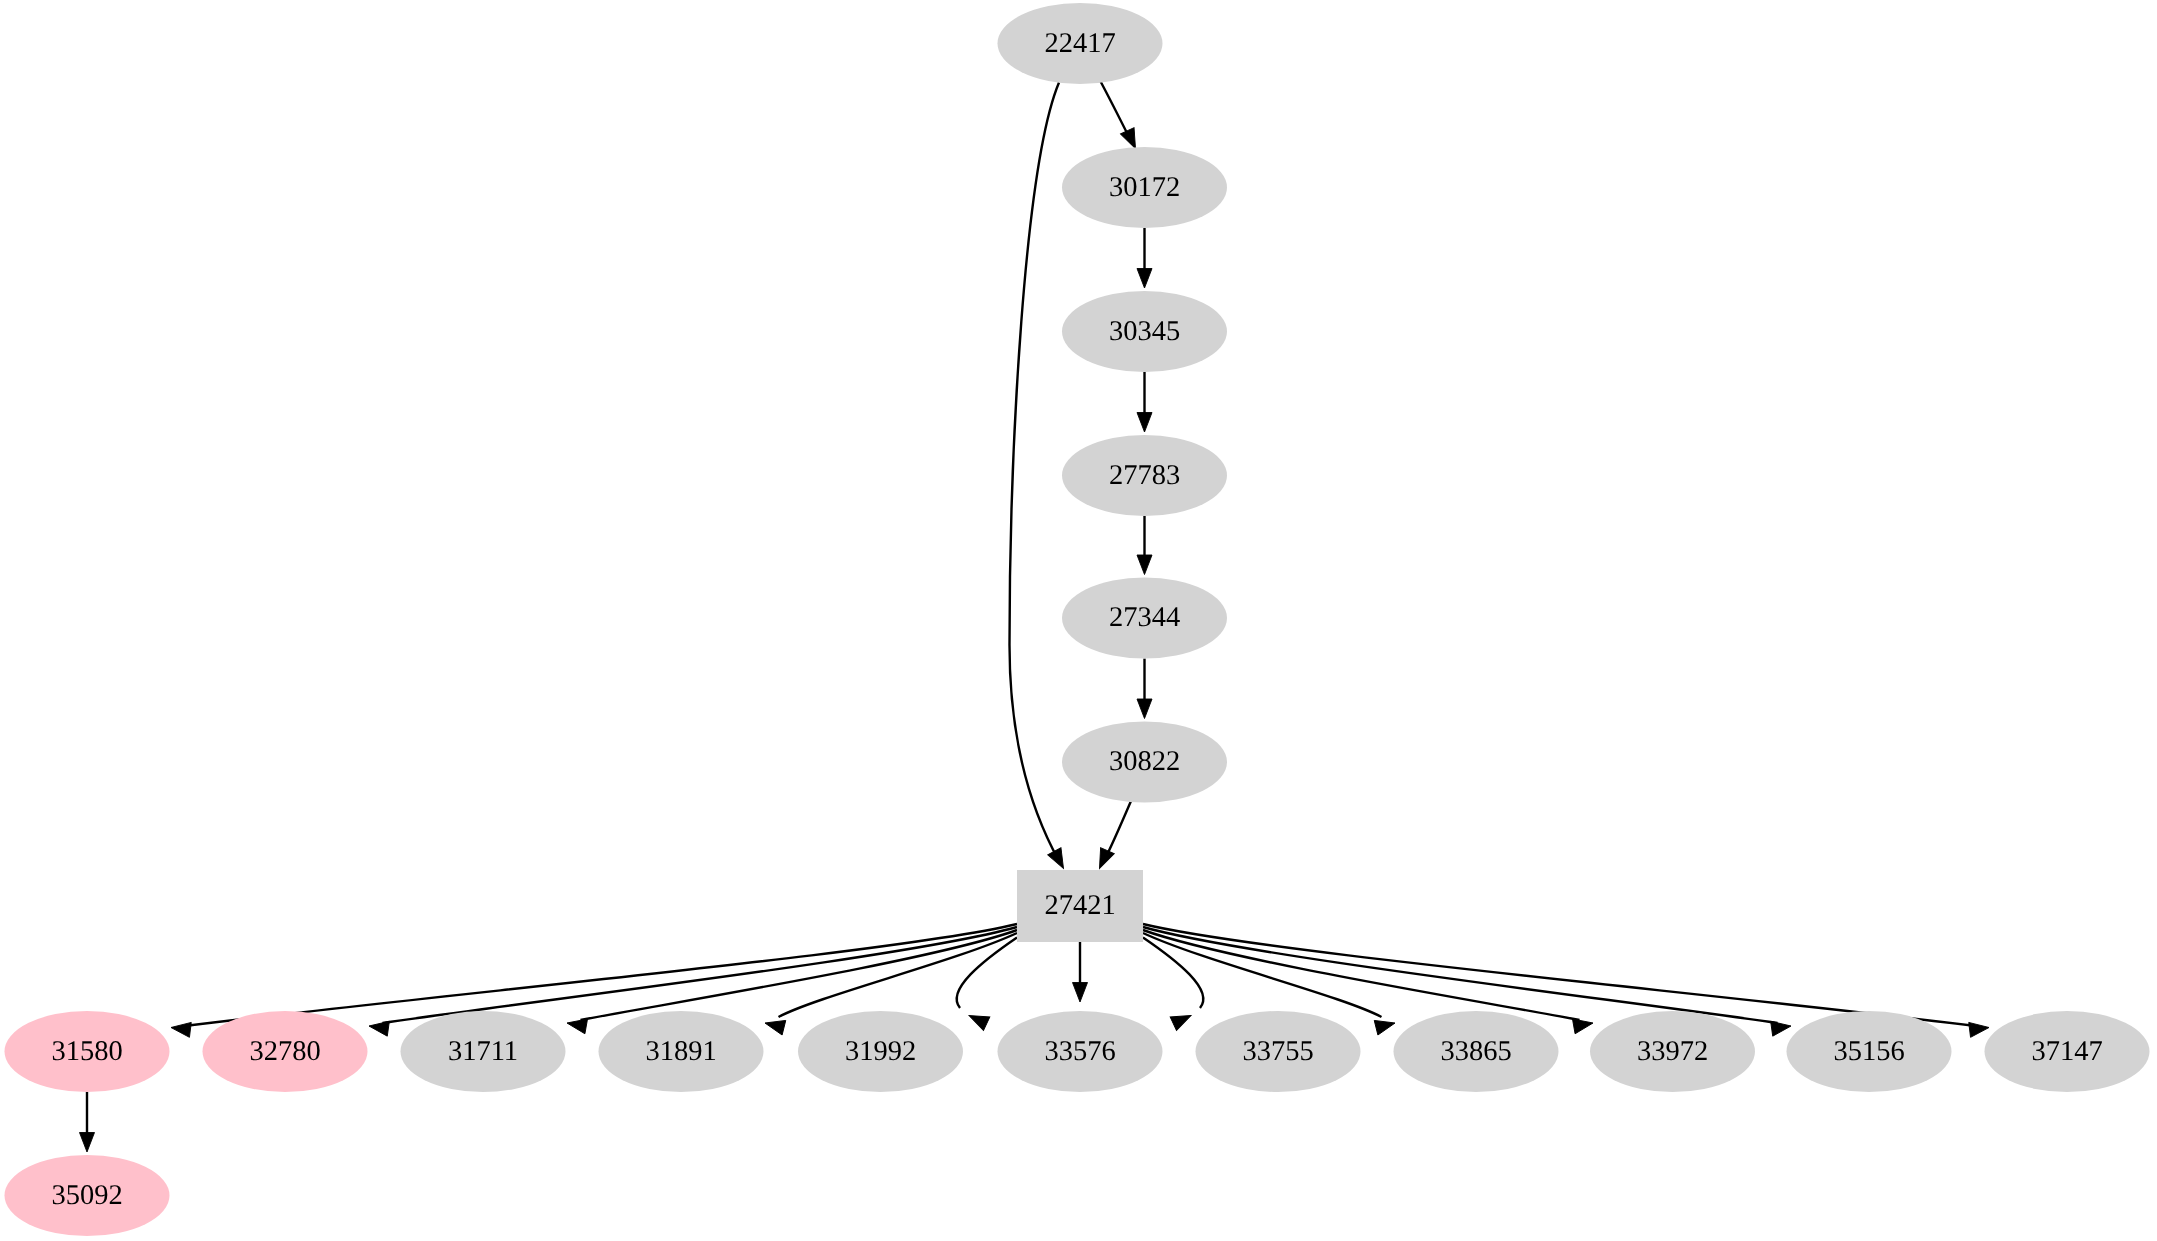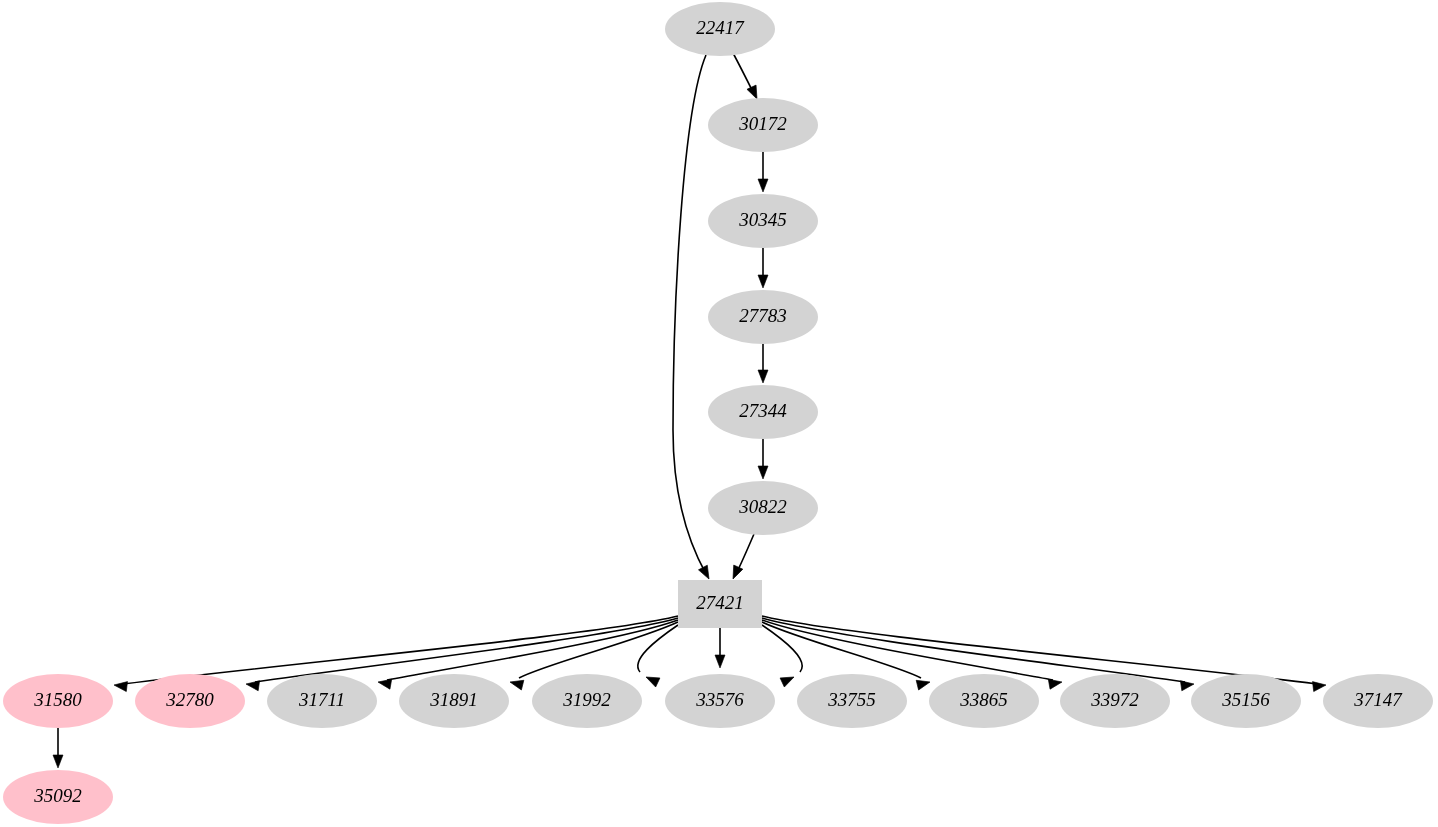--- a/index.html
+++ b/index.html
@@ -10,21 +10,20 @@
   body {
     width: 1438px;
     height: 827px;
     overflow: hidden;
     font-family: "Liberation Serif", "DejaVu Serif", serif;
   }
   #graph-root {
     position: relative;
     width: 1438px;
     height: 827px;
-    font-style: italic;
   }
   svg#graph-canvas {
     display: block;
     width: 1438px;
     height: 827px;
   }
   .node-shape {
     stroke: none;
   }
   .node-label {

